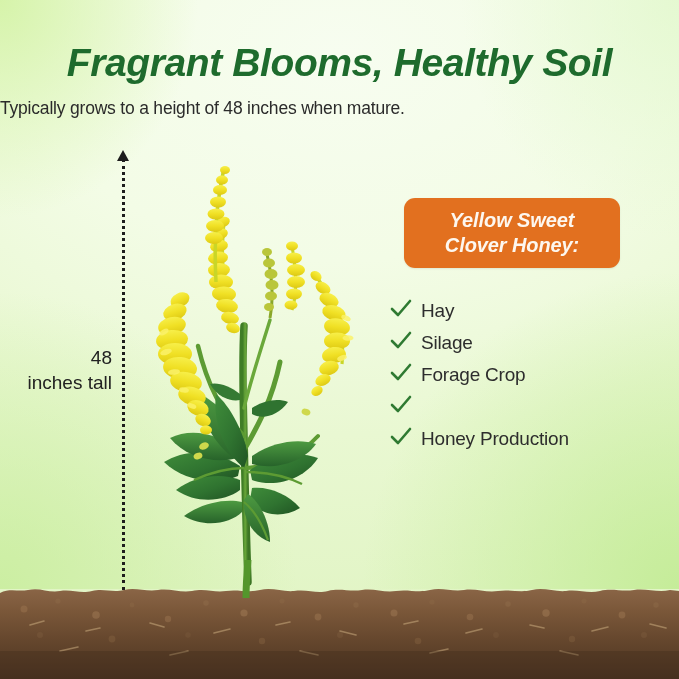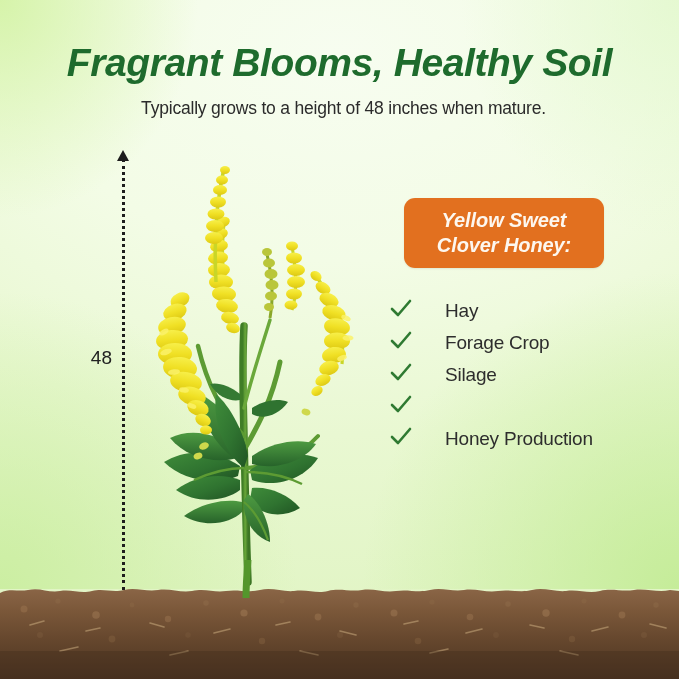--- a/index.html
+++ b/index.html
@@ -22,21 +22,21 @@
   .tint.br{right:0;bottom:90px;width:320px;height:320px;background:radial-gradient(ellipse at 100% 100%,rgba(190,234,142,.8),rgba(190,234,142,0) 70%);}
 
   
   .title{
     position:absolute;left:0;right:0;top:41px;text-align:center;
     font-size:39px;line-height:44px;font-weight:bold;font-style:italic;
     color:#1e6b2d;letter-spacing:-0.4px;
     font-family:"Liberation Sans", sans-serif;
   }
   .subtitle{
-    position:absolute;left:8px;right:0;top:96px;text-align:center;
+    position:absolute;left:0;right:0;top:96px;
     font-size:17.5px;line-height:24px;color:#2b2b2b;letter-spacing:-0.2px;
   }
 
   
   .ruler{position:absolute;left:116px;top:150px;width:15px;height:440px;}
   .ruler .line{
     position:absolute;left:6px;top:9px;width:0;height:431px;
     border-left:3px dotted #1d1d1d;
   }
   .ruler .arrow{
@@ -44,33 +44,33 @@
     border-left:6.5px solid transparent;border-right:6.5px solid transparent;
     border-bottom:11px solid #1d1d1d;
   }
   .height-label{
     position:absolute;left:0px;top:345px;width:112px;text-align:right;
     font-size:19px;line-height:25px;color:#222;
   }
 
   
   .badge{
-    position:absolute;left:404px;top:198px;width:200px;height:70px;
+    position:absolute;left:404px;top:198px;width:216px;height:70px;
     background:#e2701f;border-radius:11px;
     display:flex;align-items:center;justify-content:center;
     box-shadow:0 1px 2px rgba(0,0,0,.08);
   }
   .badge-text{
     color:#fdf7ef;font-style:italic;font-weight:600;
     font-size:20px;line-height:25px;text-align:center;letter-spacing:-0.1px;
   }
 
   
   .usage-list{position:absolute;left:390px;top:295px;width:280px;}
-  .usage-item{display:flex;align-items:center;height:32px;gap:24px;}
+  .usage-item{display:flex;align-items:center;height:32px;}
   .check{width:31px;flex:0 0 31px;display:block;}
   .usage-label{font-size:19px;line-height:22px;color:#2d2d2d;letter-spacing:-0.2px;white-space:nowrap;}
 
   
   .plant{position:absolute;left:120px;top:150px;width:270px;height:448px;}
 
   
   .soil{position:absolute;left:0;right:0;bottom:0;height:100px;overflow:hidden;}
   .soil svg{display:block;width:679px;height:100px;}
 </style>
@@ -86,20 +86,21 @@
 
   <div class="title">Fragrant Blooms, Healthy Soil</div>
   <div class="subtitle">Typically grows to a height of 48 inches when mature.</div>
 
   <div class="ruler">
     <div class="arrow"></div>
     <div class="line"></div>
   </div>
   <div class="height-label">
     <div>48</div>
+    <div>inches tall</div>
   </div>
 
   <div class="plant">
     <svg viewBox="0 0 270 448" width="270" height="448" xmlns="http://www.w3.org/2000/svg">
       <defs>
         <linearGradient id="stemG" x1="0" y1="0" x2="1" y2="0">
           <stop offset="0" stop-color="#3f7d26"></stop>
           <stop offset="0.45" stop-color="#6aa83a"></stop>
           <stop offset="1" stop-color="#3c7524"></stop>
         </linearGradient>
@@ -266,29 +267,29 @@
           </svg>
       </span>
       <span class="usage-label">Hay</span>
     </div>
     <div class="usage-item">
       <span class="check">
         <svg width="22" height="20" viewBox="0 0 22 20">
             <path d="M2 10 L8 16 L20 2" fill="none" stroke="#2f7a32" stroke-width="2.6" stroke-linecap="round" stroke-linejoin="round"></path>
           </svg>
       </span>
+      <span class="usage-label">Silage</span>
+    </div>
+    <div class="usage-item">
+      <span class="check">
+        <svg width="22" height="20" viewBox="0 0 22 20">
+            <path d="M2 10 L8 16 L20 2" fill="none" stroke="#2f7a32" stroke-width="2.6" stroke-linecap="round" stroke-linejoin="round"></path>
+          </svg>
+      </span>
       <span class="usage-label">Forage Crop</span>
-    </div>
-    <div class="usage-item">
-      <span class="check">
-        <svg width="22" height="20" viewBox="0 0 22 20">
-            <path d="M2 10 L8 16 L20 2" fill="none" stroke="#2f7a32" stroke-width="2.6" stroke-linecap="round" stroke-linejoin="round"></path>
-          </svg>
-      </span>
-      <span class="usage-label">Silage</span>
     </div>
     <div class="usage-item">
       <span class="check">
         <svg width="22" height="20" viewBox="0 0 22 20">
             <path d="M2 10 L8 16 L20 2" fill="none" stroke="#2f7a32" stroke-width="2.6" stroke-linecap="round" stroke-linejoin="round"></path>
           </svg>
       </span>
     </div>
     <div class="usage-item">
       <span class="check">

